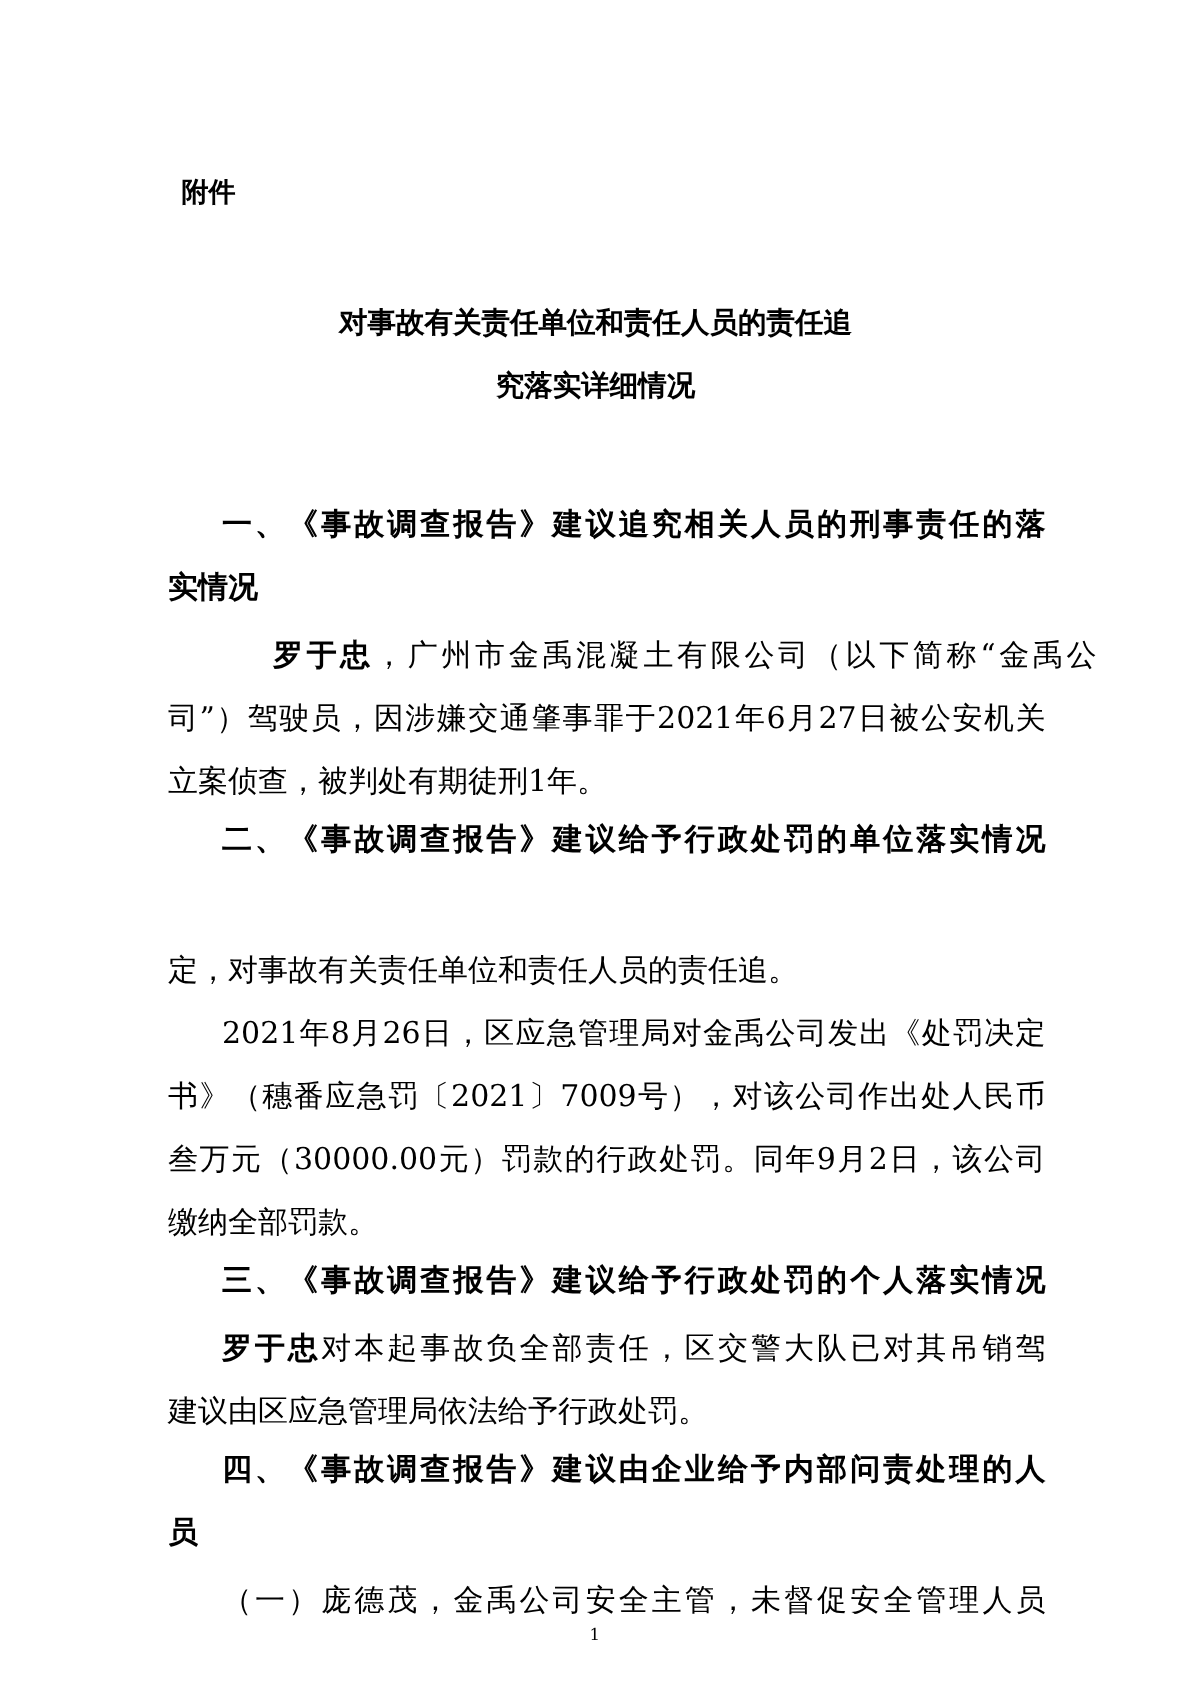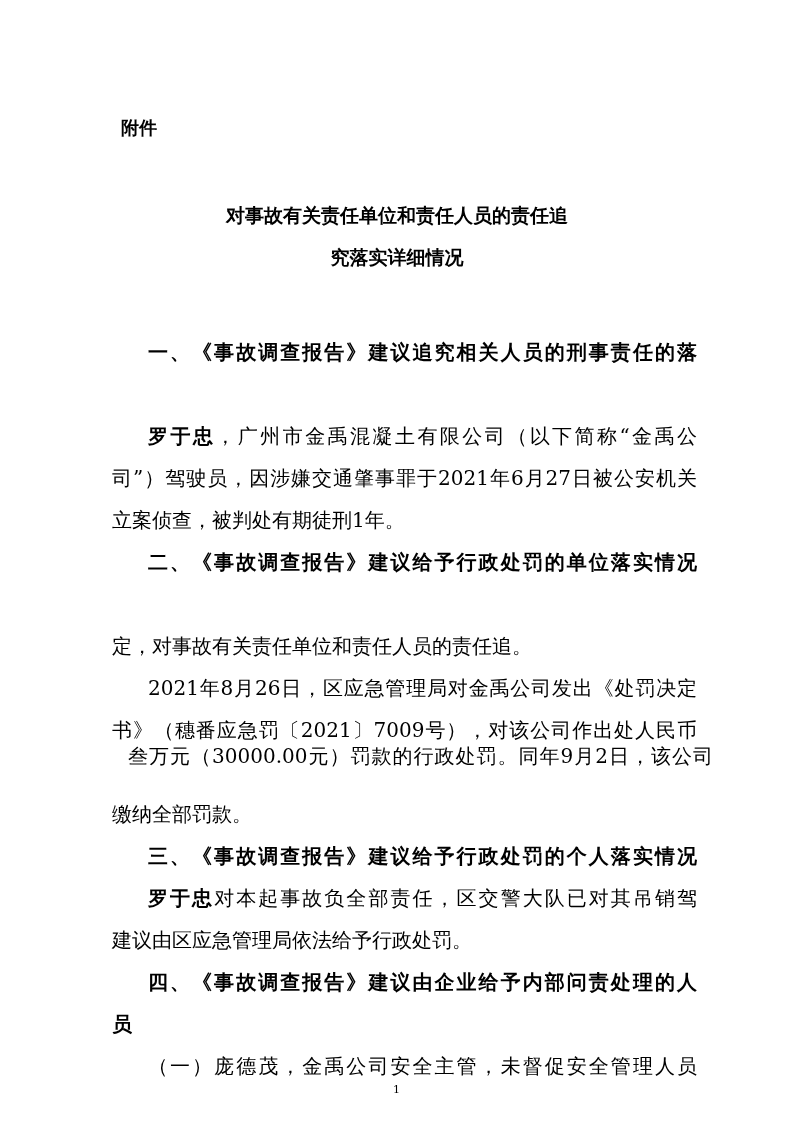--- a/index.html
+++ b/index.html
@@ -9,46 +9,47 @@
   .attach { position:absolute; left:121px; top:116px; font-size:18px; font-weight:bold;
             font-family:"DejaVu Sans","Liberation Sans",sans-serif; }
   .title { position:absolute; left:0; width:794px; text-align:center; font-size:19px;
            font-weight:bold; letter-spacing:0px; line-height:40px; }
   .t1 { top:195px; }
   .t2 { top:237px; }
   .line { position:absolute; left:112px; width:585px; font-size:20px; line-height:28px;
           white-space:nowrap; text-align:justify; text-align-last:justify; }
   .line.indent { left:148px; width:549px; }
   .line.last { text-align-last:left; }
-  .h { font-weight:bold; font-family:Liberation Serif, serif; }
+  .h { font-weight:bold; font-family:Liberation Mono, monospace; }
   .b { font-weight:bold; }
   .pagenum { position:absolute; left:393px; top:1044px; font-size:11px; }
 </style>
 </head>
 <body>
 
 <div class="page">
 
   <div class="attach">附件</div>
 
   <div class="title t1">对事故有关责任单位和责任人员的责任追</div>
   <div class="title t2">究落实详细情况</div>
 
   <div class="line indent h" style="top:338px;">一、《事故调查报告》建议追究相关人员的刑事责任的落</div>
+  <div class="line h last" style="top:380px;">实情况</div>
 
-  <div class="line indent" style="top:422px;"><span class="b">罗于忠</span><span>，广州市金禹混凝土有限公司（以下简称“金禹公</span></div>
+  <div class="line indent" style="top:422px;margin-left:34px;"><span class="b">罗于忠</span><span>，广州市金禹混凝土有限公司（以下简称“金禹公</span></div>
   <div class="line" style="top:464px;">司”）驾驶员，因涉嫌交通肇事罪于2021年6月27日被公安机关</div>
   <div class="line last" style="top:506px;">立案侦查，被判处有期徒刑1年。</div>
 
   <div class="line indent h" style="top:548px;">二、《事故调查报告》建议给予行政处罚的单位落实情况</div>
   <div class="line last" style="top:632px;">定，对事故有关责任单位和责任人员的责任追。</div>
 
   <div class="line indent" style="top:674px;">2021年8月26日，区应急管理局对金禹公司发出《处罚决定</div>
   <div class="line" style="top:716px;">书》（穗番应急罚〔2021〕7009号），对该公司作出处人民币</div>
-  <div class="line" style="top:742px;margin-left:16px;">叁万元（30000.00元）罚款的行政处罚。同年9月2日，该公司</div>
+  <div class="line" style="top:758px;">叁万元（30000.00元）罚款的行政处罚。同年9月2日，该公司</div>
   <div class="line last" style="top:800px;">缴纳全部罚款。</div>
 
   <div class="line indent h" style="top:842px;">三、《事故调查报告》建议给予行政处罚的个人落实情况</div>
   <div class="line indent" style="top:884px;"><span class="b">罗于忠</span><span>对本起事故负全部责任，区交警大队已对其吊销驾</span></div>
   <div class="line last" style="top:926px;">建议由区应急管理局依法给予行政处罚。</div>
 
   <div class="line indent h" style="top:968px;">四、《事故调查报告》建议由企业给予内部问责处理的人</div>
   <div class="line h last" style="top:1010px;">员</div>
   <div class="line indent" style="top:1052px;">（一）庞德茂，金禹公司安全主管，未督促安全管理人员</div>
 

